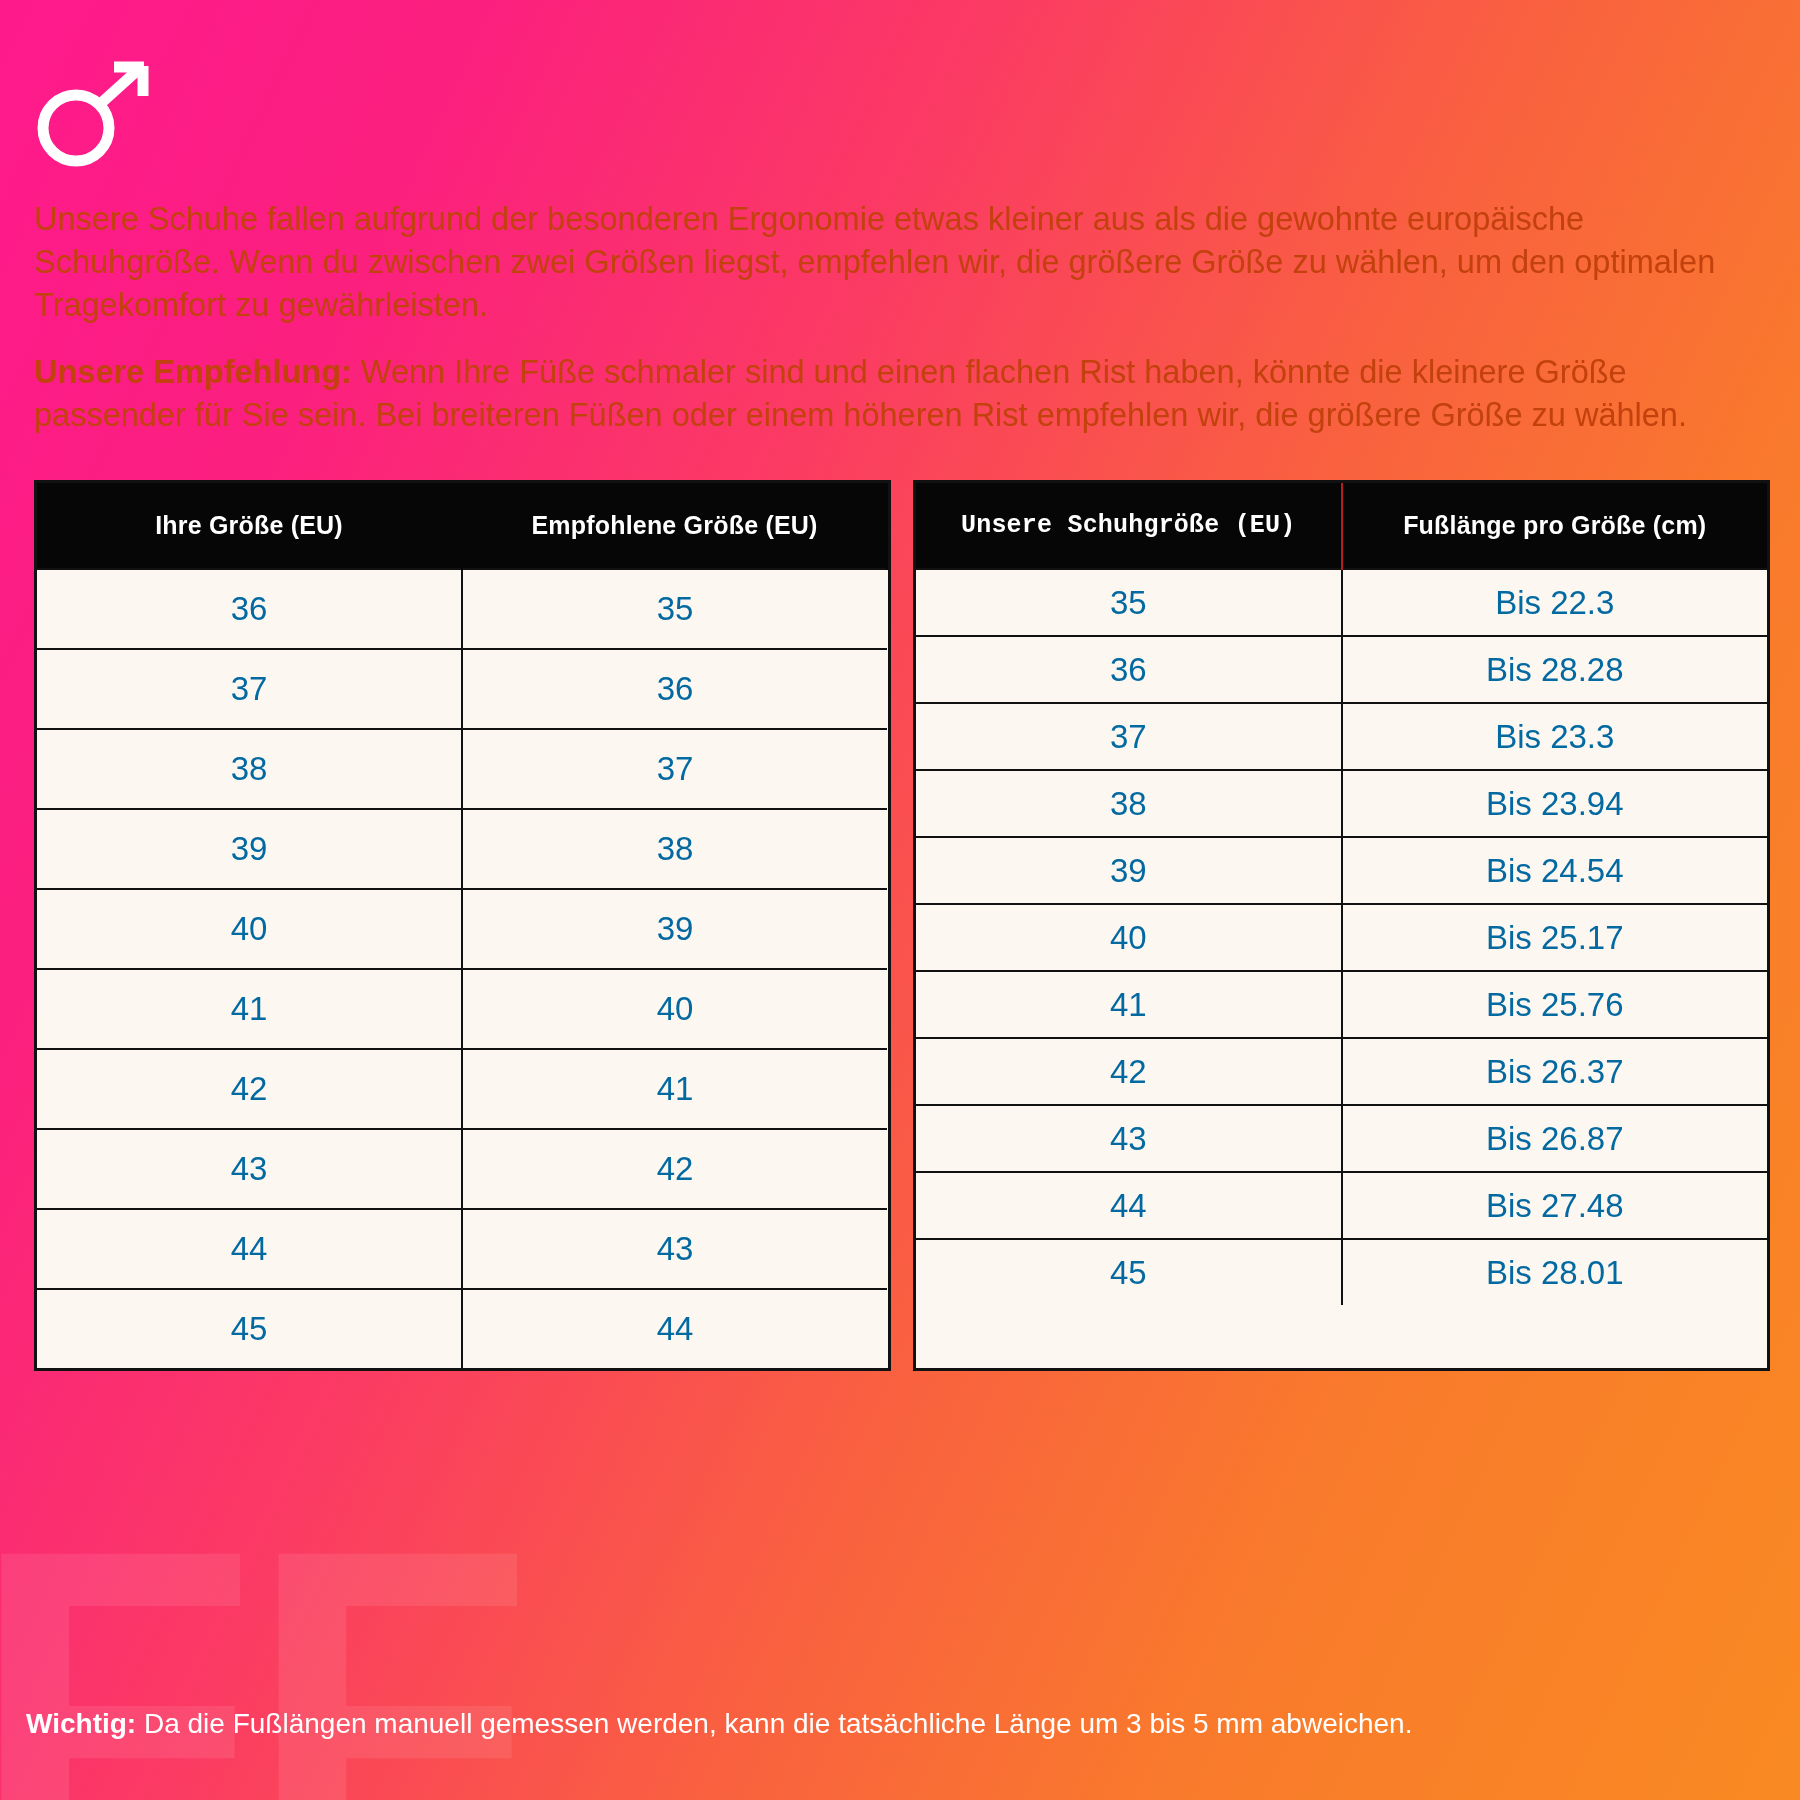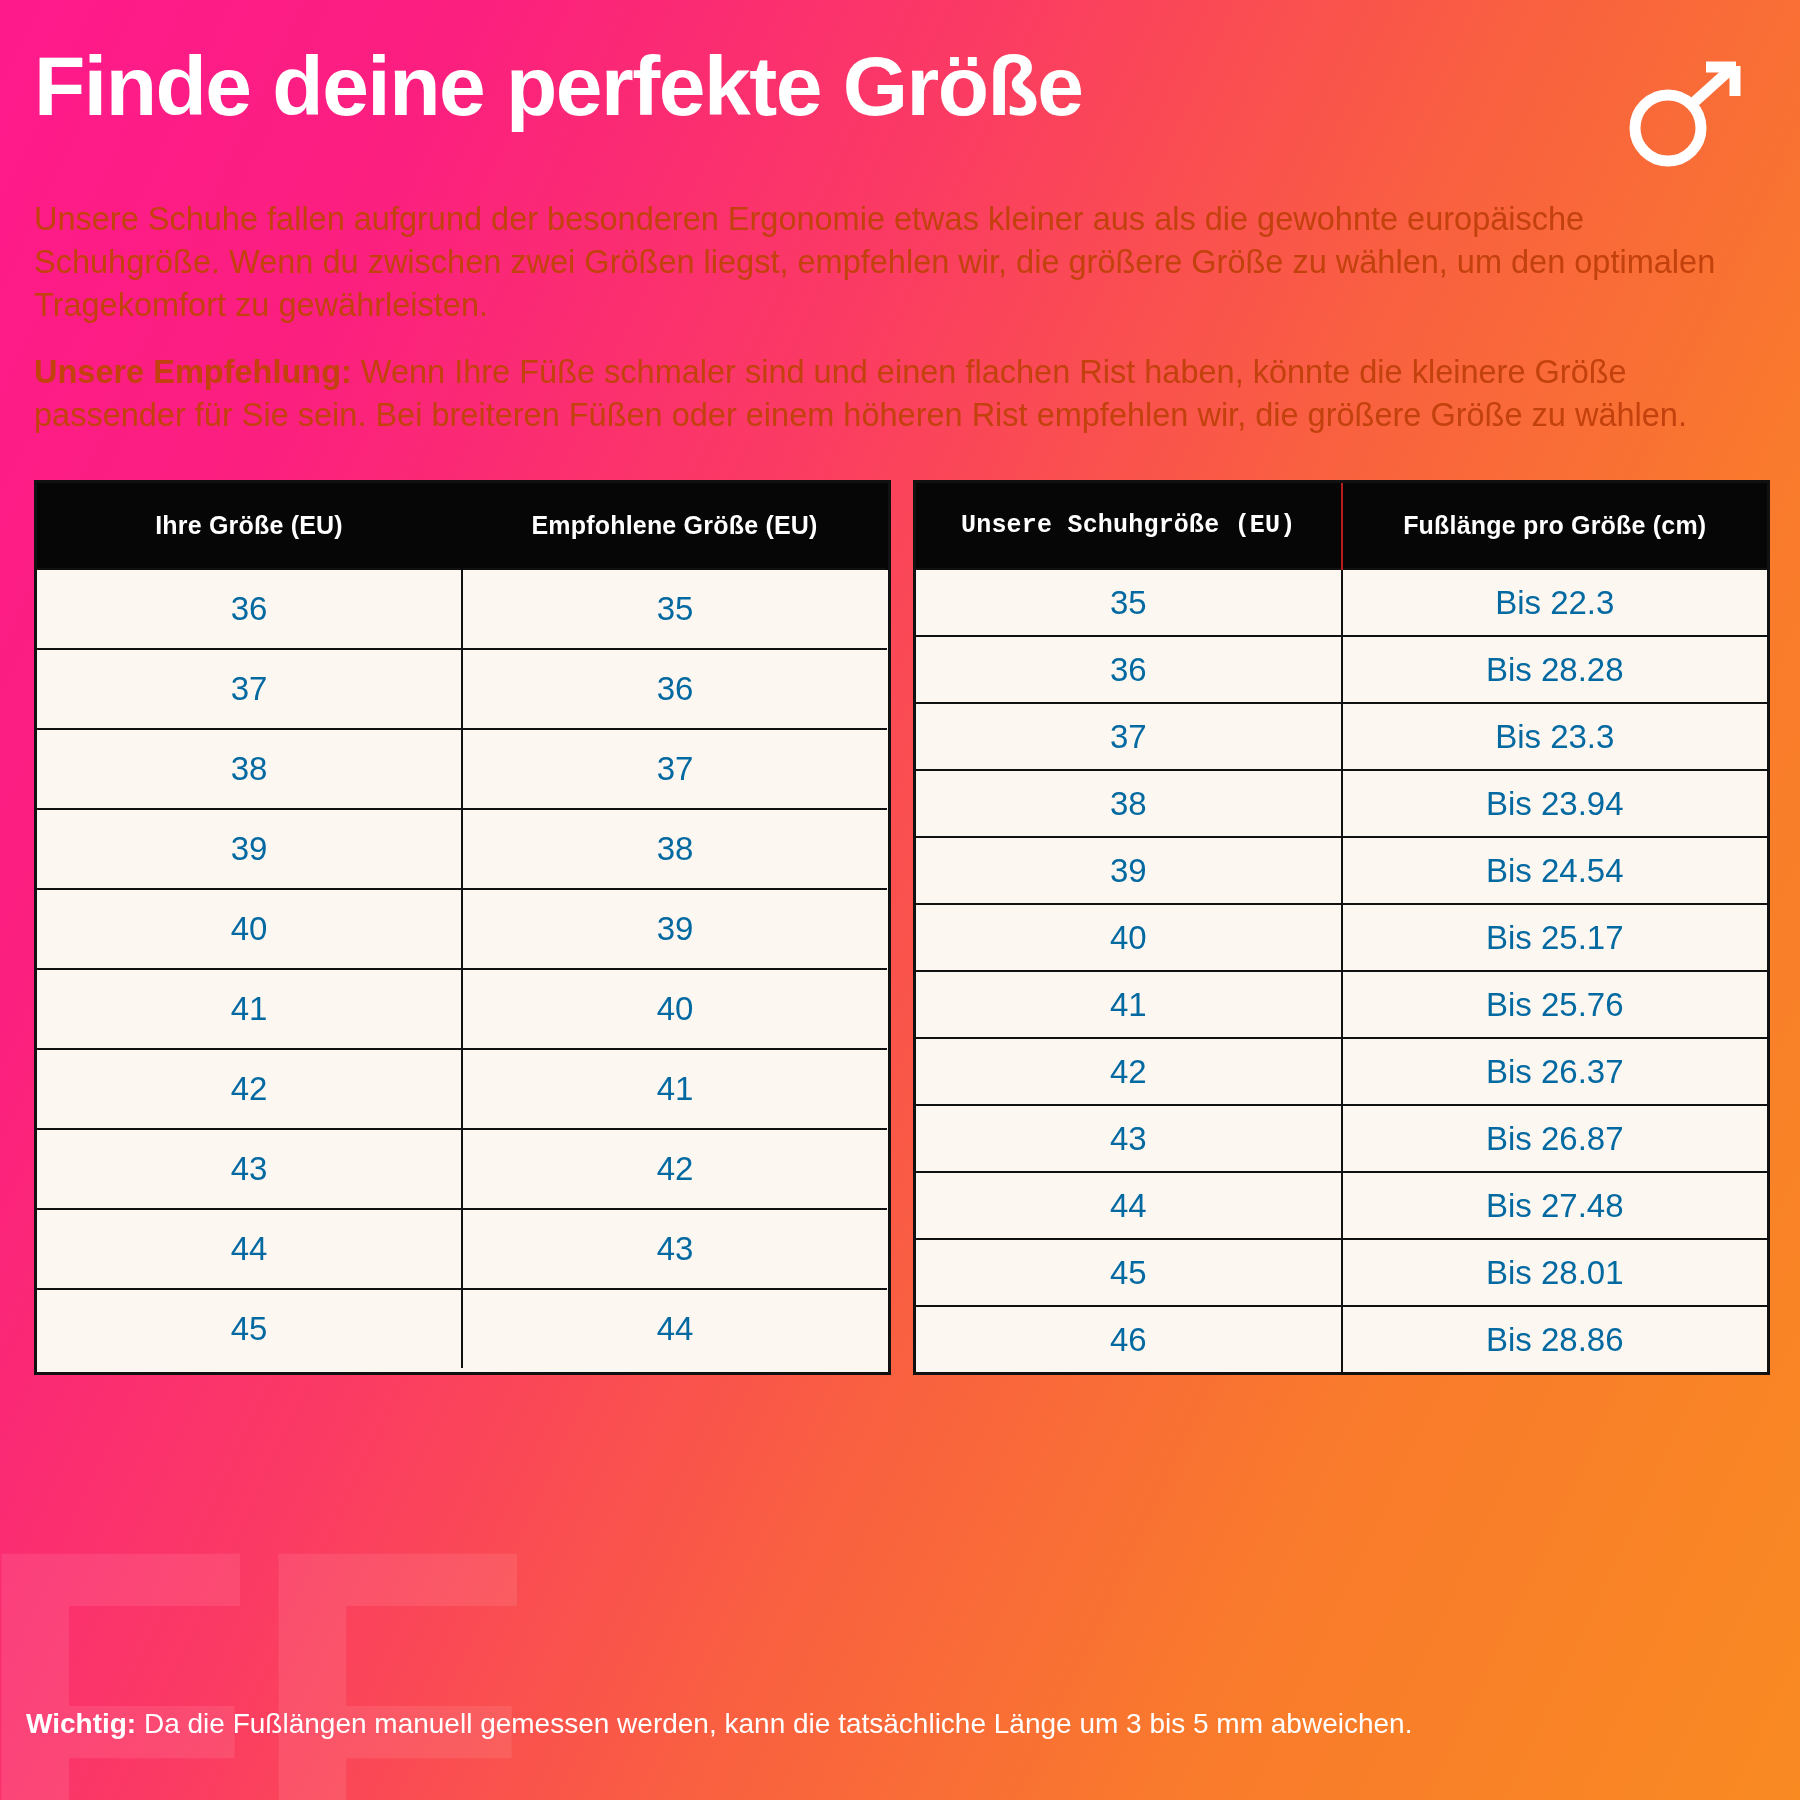--- a/index.html
+++ b/index.html
@@ -146,21 +146,20 @@
   .footer b { font-weight: 700; }
 </style>
 </head>
 <body>
 
 <div class="page">
 
   <div class="watermark">FF</div>
 
   <div class="header-row">
-    <h1 class="title">Finde deine perfekte Größe</h1>
     <div class="logo">
       <svg width="120" height="110" viewBox="0 0 120 110" fill="none" xmlns="http://www.w3.org/2000/svg" aria-hidden="true">
         <circle cx="46" cy="68" r="33" stroke="#ffffff" stroke-width="11"></circle>
         <line x1="69" y1="45" x2="110" y2="8" stroke="#ffffff" stroke-width="11" stroke-linecap="butt"></line>
         <line x1="84" y1="7" x2="114" y2="7" stroke="#ffffff" stroke-width="11"></line>
         <line x1="113" y1="6" x2="113" y2="36" stroke="#ffffff" stroke-width="11"></line>
       </svg>
     </div>
   </div>
 
@@ -269,24 +268,20 @@
               <td>Bis 26.87</td>
             </tr>
           <tr>
               <td>44</td>
               <td>Bis 27.48</td>
             </tr>
           <tr>
               <td>45</td>
               <td>Bis 28.01</td>
             </tr>
-          <tr>
-              <td>46</td>
-              <td>Bis 28.86</td>
-            </tr>
         </tbody>
       </table>
     </div>
 
   </div>
 
   <p class="footer"><b>Wichtig:</b><span> Da die Fußlängen manuell gemessen werden, kann die tatsächliche Länge um 3 bis 5 mm abweichen.</span></p>
 
 </div>
 

